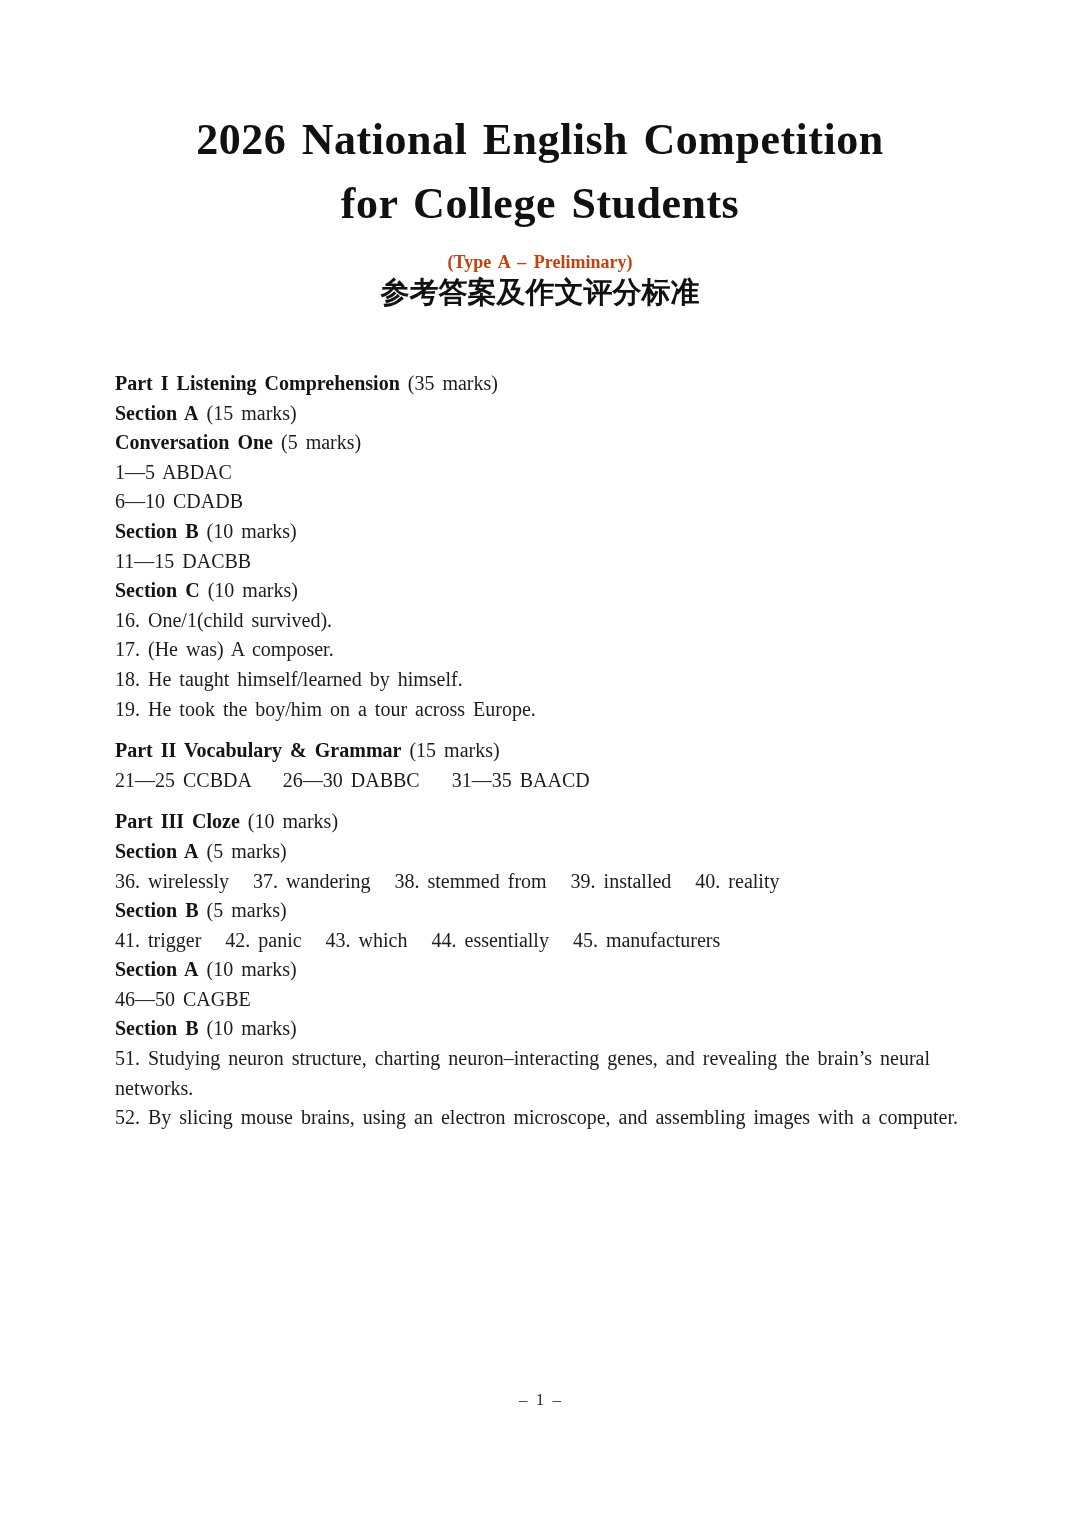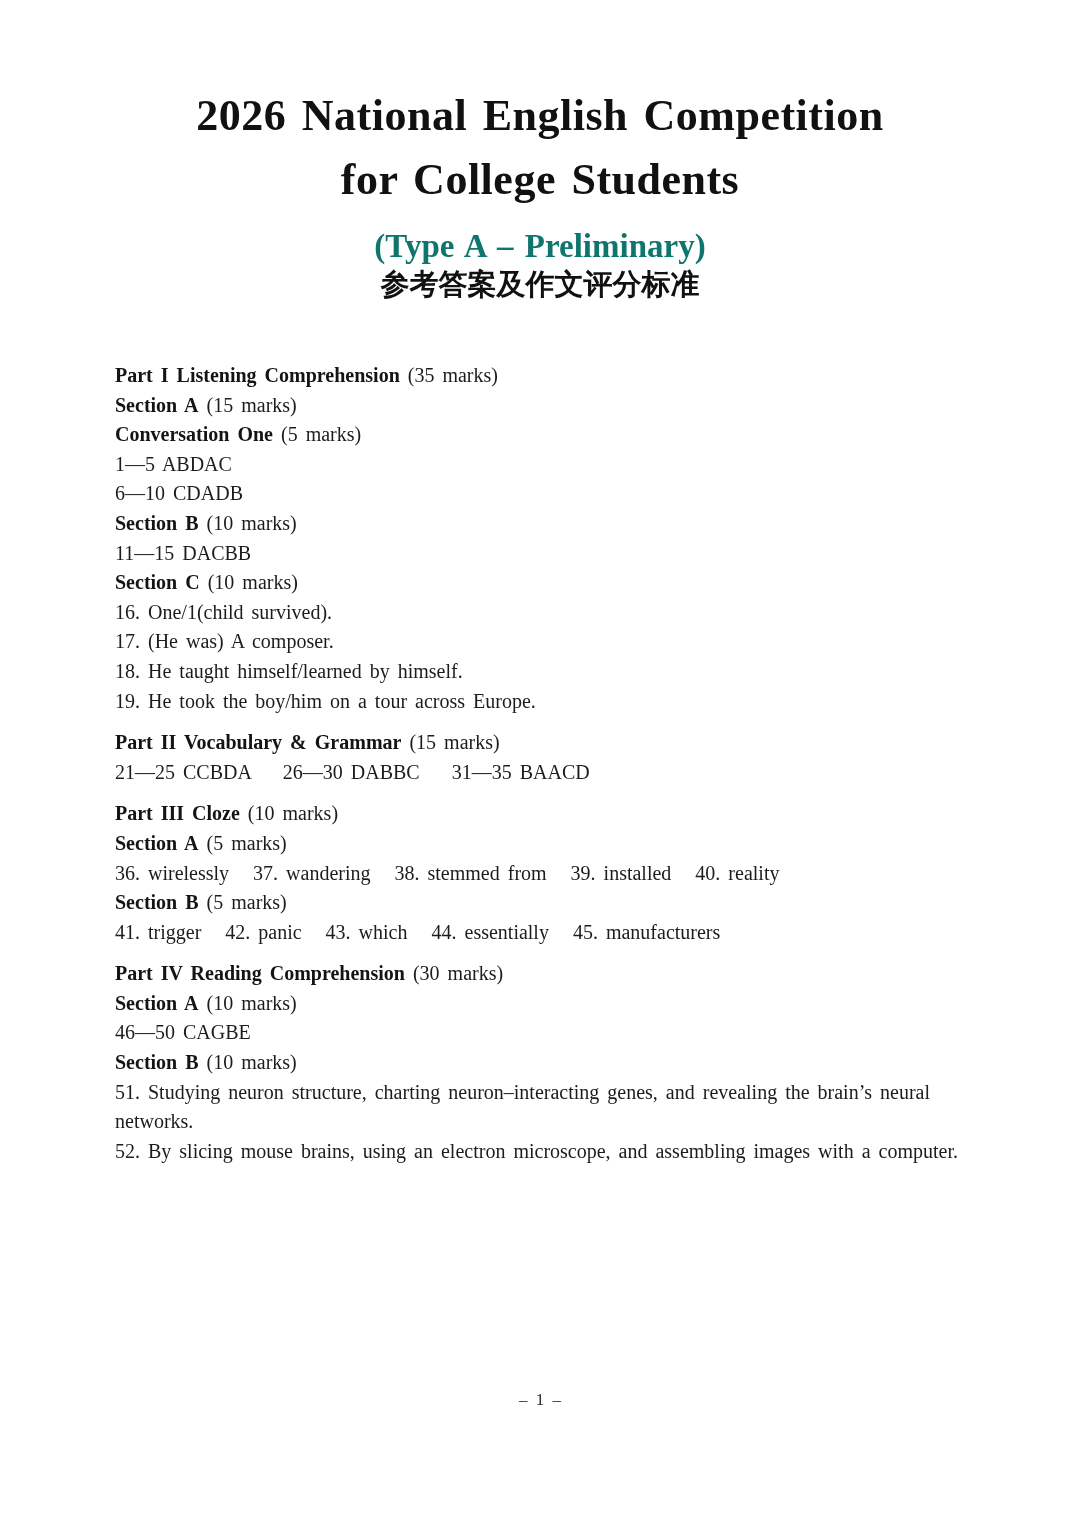--- a/index.html
+++ b/index.html
@@ -10,35 +10,35 @@
     font-family: "Liberation Serif", serif;
     color: #1c1c1c;
     position: relative;
     overflow: hidden;
   }
   .page {
     position: relative;
     width: 1080px;
     height: 1528px;
   }
-  header { padding-top: 84px; text-align: center; }
+  header { padding-top: 108px; text-align: center; }
   .doc-title {
     font-size: 44px;
     font-weight: bold;
     line-height: 64px;
     letter-spacing: 0.5px;
     word-spacing: 4px;
     color: #111111;
     margin: 0;
   }
   .doc-subtitle {
     margin-top: 16px;
-    font-size: 33px;
+    font-size: 18px;
     font-weight: bold;
-    color: #0f766e;
+    color: #c2410c;
     word-spacing: 3px;
   }
   .doc-subtitle-cn {
     font-size: 29px;
     font-weight: bold;
     color: #111111;
     font-family: "Liberation Serif", "DejaVu Sans", sans-serif;
   }
   main.body-block {
     margin: 56px 120px 0 115px;
@@ -88,21 +88,20 @@
     <p class="line"><span>17. (He was) A composer.</span></p>
     <p class="line"><span>18. He taught himself/learned by himself.</span></p>
     <p class="line"><span>19. He took the boy/him on a tour across Europe.</span></p>
     <p class="line gap-above"><strong>Part II Vocabulary &amp; Grammar</strong><span> (15 marks)</span></p>
     <p class="line"><span>21—25 CCBDA    26—30 DABBC    31—35 BAACD</span></p>
     <p class="line gap-above"><strong>Part III Cloze</strong><span> (10 marks)</span></p>
     <p class="line"><strong>Section A</strong><span> (5 marks)</span></p>
     <p class="line"><span>36. wirelessly   37. wandering   38. stemmed from   39. installed   40. reality</span></p>
     <p class="line"><strong>Section B</strong><span> (5 marks)</span></p>
     <p class="line"><span>41. trigger   42. panic   43. which   44. essentially   45. manufacturers</span></p>
-    <p class="line gap-above"><strong>Part IV Reading Comprehension</strong><span> (30 marks)</span></p>
     <p class="line"><strong>Section A</strong><span> (10 marks)</span></p>
     <p class="line"><span>46—50 CAGBE</span></p>
     <p class="line"><strong>Section B</strong><span> (10 marks)</span></p>
     <p class="line"><span>51. Studying neuron structure, charting neuron–interacting genes, and revealing the brain’s neural networks.</span></p>
     <p class="line"><span>52. By slicing mouse brains, using an electron microscope, and assembling images with a computer.</span></p>
   </main>
 
   <footer class="page-footer">– 1 –</footer>
 
 </div>

